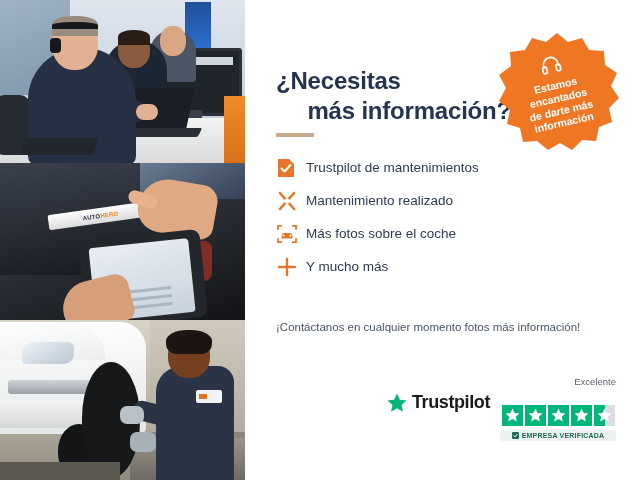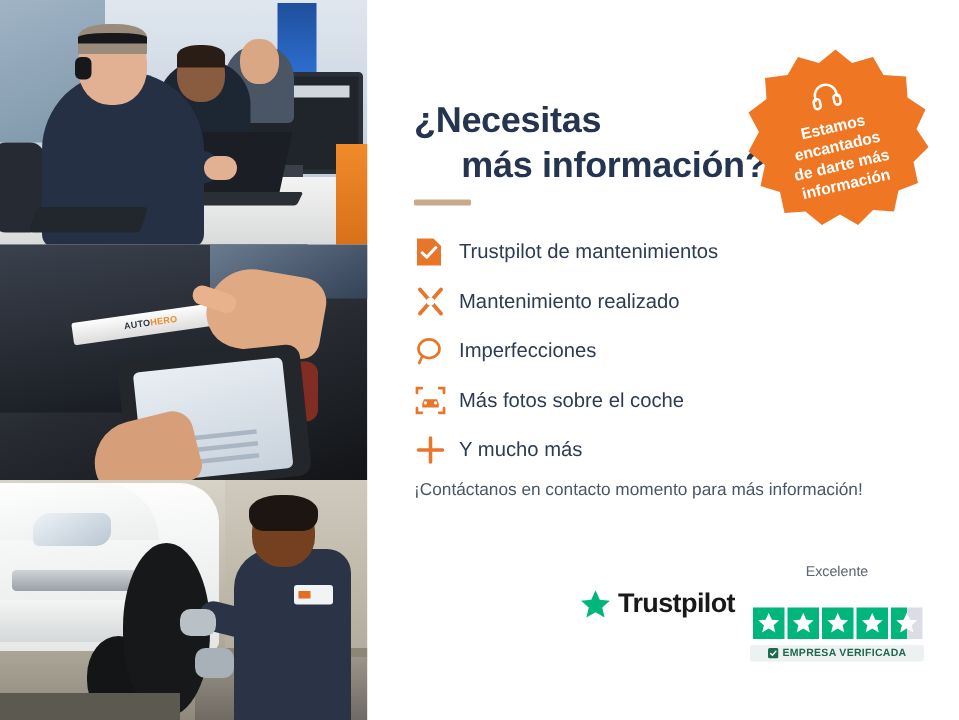--- a/index.html
+++ b/index.html
@@ -148,21 +148,21 @@
 
   .contact{position:absolute;left:31px;top:318px;width:336px;
     font-size:11.5px;line-height:1.65;color:#4a5668;}
   .contact span{display:block;}
 
   
   .tp{position:absolute;left:141px;top:376px;width:230px;height:64px;}
   .tp-logo{position:absolute;left:0px;top:16px;display:flex;gap:4px;}
   .tp-word{font-size:18px;font-weight:bold;color:#191919;letter-spacing:-.4px;}
   .tp-right{position:absolute;left:114px;top:0px;width:116px;}
-  .tp-exc{font-size:9.5px;color:#5b6470;text-align:center;margin-bottom:18px;}
+  .tp-exc{font-size:9.5px;color:#5b6470;text-align:right;margin-bottom:18px;}
   .tp-stars{display:flex;gap:2px;justify-content:center;}
   .tp-star{width:21px;height:21px;background:#00b67a;position:relative;}
   .tp-star.half{background:linear-gradient(90deg,#00b67a 52%,#dcdce6 52%);}
   .tp-star svg{position:absolute;left:2px;top:2px;}
   .tp-ver{margin-top:4px;display:flex;align-items:center;justify-content:center;gap:3px;
     background:#eef1f2;border-radius:2px;padding:2px 5px;}
   .tp-ver-txt{font-size:7px;font-weight:bold;color:#1d6a4f;letter-spacing:.2px;}
 
   
   .badge{position:absolute;left:492px;top:30px;width:130px;height:124px;}
@@ -274,29 +274,20 @@
       <div class="feat">
         <span class="ico">
           <svg width="22" height="22" viewBox="0 0 22 22">
             <path d="M4 3l14 16M18 3L4 19" stroke="#e8762a" stroke-width="2.6" stroke-linecap="round"></path>
             <circle cx="11" cy="11" r="2.6" fill="#fff"></circle>
           </svg>
         </span>
         <span class="lbl">Mantenimiento realizado</span>
       </div>
 
-      <div class="feat">
-        <span class="ico">
-          <svg width="22" height="22" viewBox="0 0 22 22">
-            <ellipse cx="10" cy="9.5" rx="7" ry="6.2" stroke="#e8762a" stroke-width="1.8" fill="none"></ellipse>
-            <path d="M5.5 14.5L3.5 19" stroke="#e8762a" stroke-width="1.8" stroke-linecap="round"></path>
-          </svg>
-        </span>
-        <span class="lbl">Imperfecciones</span>
-      </div>
 
       <div class="feat">
         <span class="ico">
           <svg width="22" height="22" viewBox="0 0 22 22">
             <g stroke="#e8762a" stroke-width="1.8" fill="none" stroke-linecap="round">
               <path d="M2 6V2.8h3.2M16.8 2.8H20V6M20 16v3.2h-3.2M5.2 19.2H2V16"></path>
             </g>
             <path d="M5.5 13.2l1.2-3.1h8.6l1.2 3.1v2.4H5.5z" fill="#e8762a"></path>
             <circle cx="7.6" cy="12.6" r="1.1" fill="#fff"></circle>
             <circle cx="14.4" cy="12.6" r="1.1" fill="#fff"></circle>
@@ -310,21 +301,21 @@
           <svg width="22" height="22" viewBox="0 0 22 22">
             <path d="M11 3v16M3 11h16" stroke="#e8762a" stroke-width="2.4" stroke-linecap="round"></path>
           </svg>
         </span>
         <span class="lbl">Y mucho más</span>
       </div>
 
     </div>
 
     <div class="contact">
-      <span>¡Contáctanos en contacto momento para más información!</span>
+      <span>¡Contáctanos en cualquier momento fotos más información!</span>
     </div>
 
     <div class="tp">
       <div class="tp-logo">
         <svg width="22" height="22" viewBox="0 0 24 24">
           <path d="M12 1.6l3.1 6.9 7.4.7-5.6 5 1.7 7.3L12 17.6 5.4 21.5l1.7-7.3-5.6-5 7.4-.7z" fill="#00b67a"></path>
         </svg>
         <span class="tp-word">Trustpilot</span>
       </div>
 

